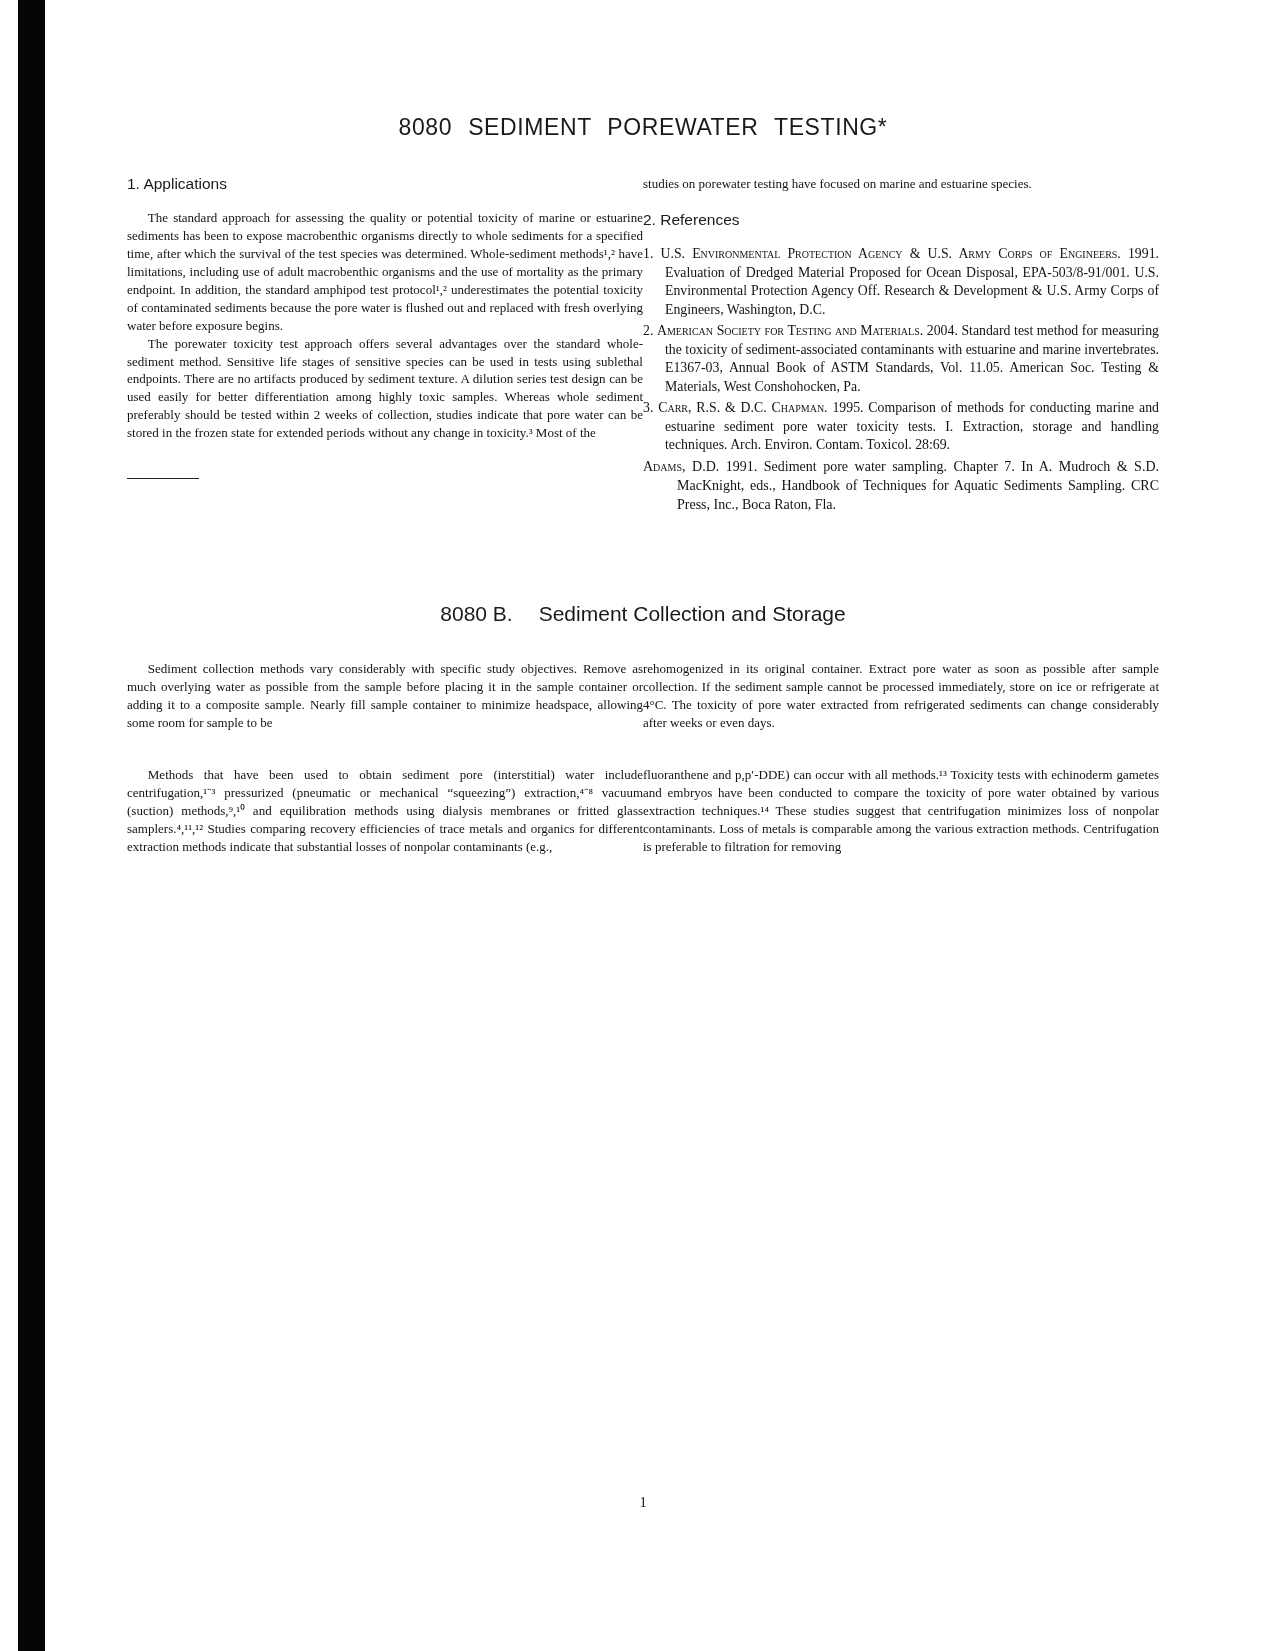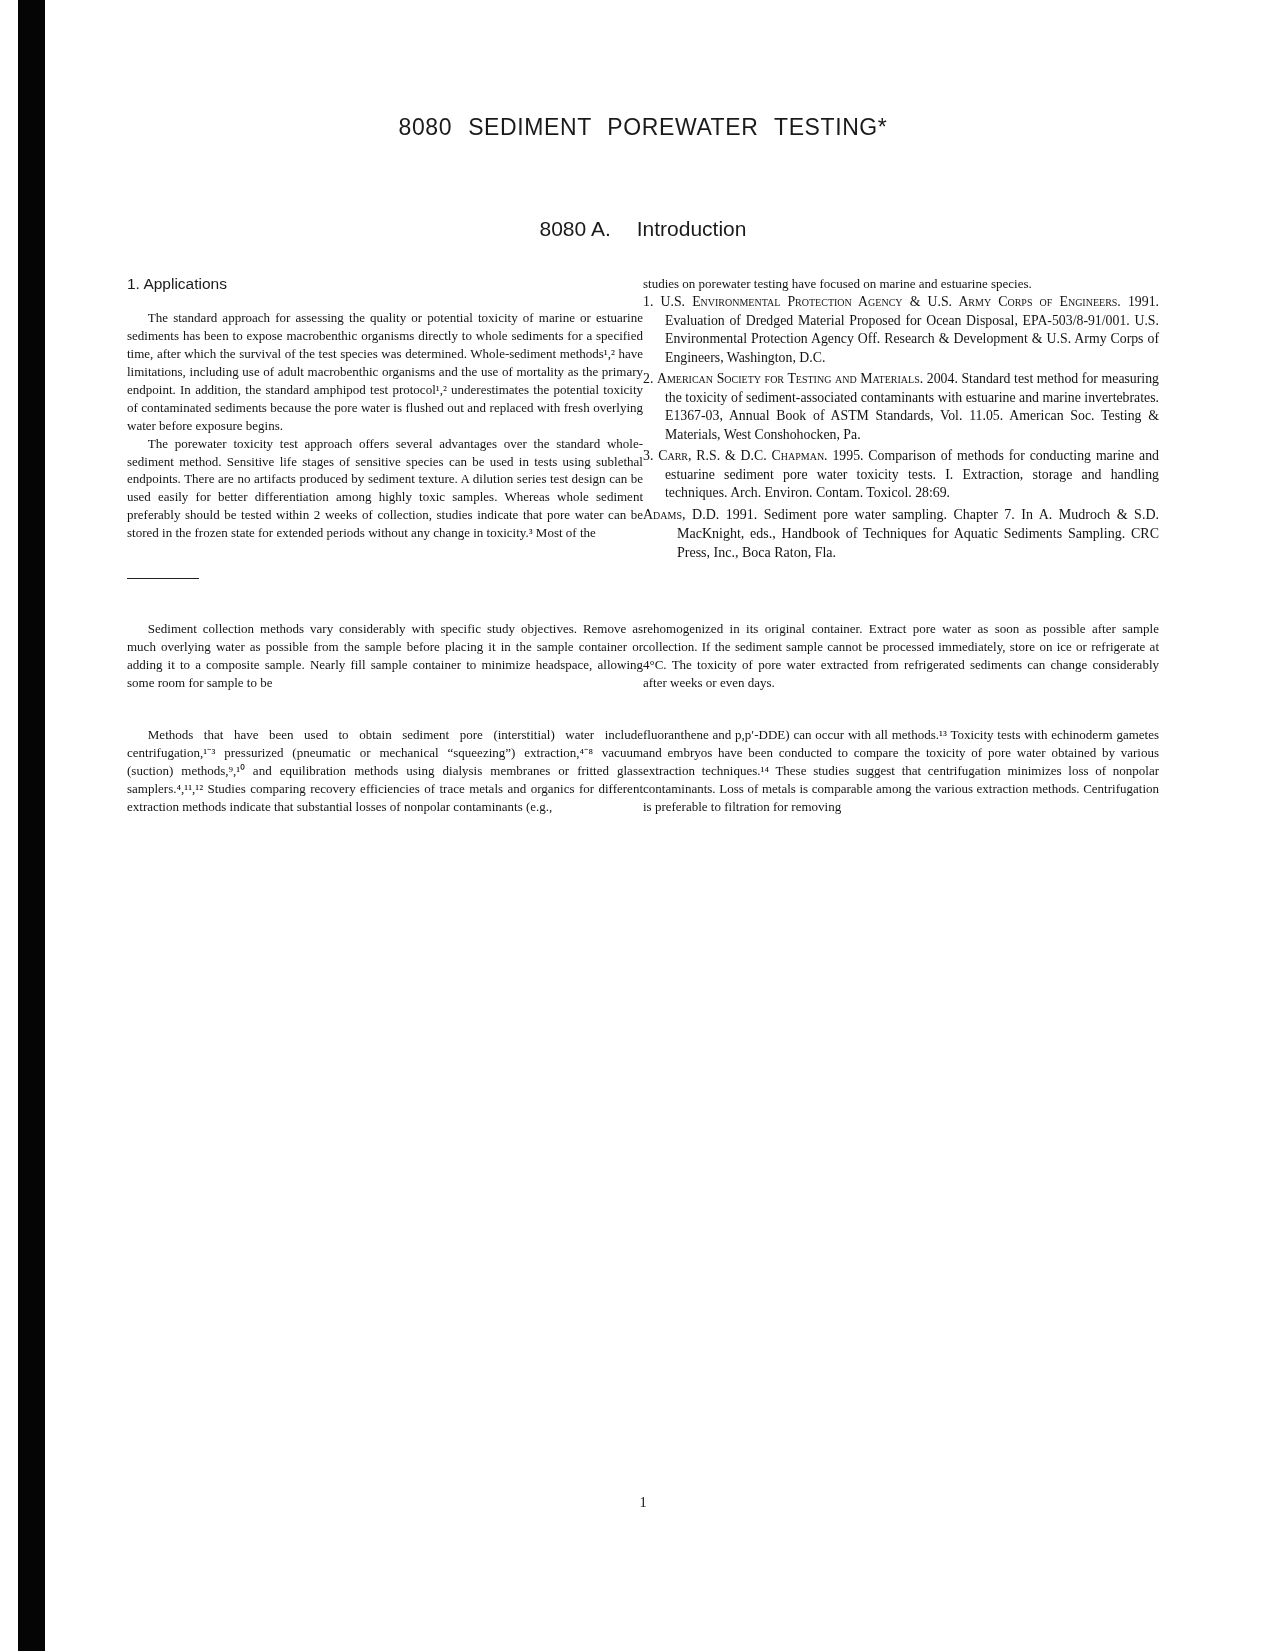--- a/index.html
+++ b/index.html
@@ -118,47 +118,48 @@
 </head>
 <body>
 
 <div class="scan-bar"></div>
 
 <div class="content">
 
   <h1 class="doc-title">8080 SEDIMENT POREWATER TESTING*</h1>
 
   <section>
-    <h2 class="sec-head sec-head-a">
-      <span class="sec-num">8080 A.</span><span>Introduction</span>
-    </h2>
     <div class="cols">
       <div class="col">
         <h3 class="sub-head">1. Applications</h3>
         <p class="body-text indent">The standard approach for assessing the quality or potential toxicity of marine or estuarine sediments has been to expose macrobenthic organisms directly to whole sediments for a specified time, after which the survival of the test species was determined. Whole-sediment methods¹,² have limitations, including use of adult macrobenthic organisms and the use of mortality as the primary endpoint. In addition, the standard amphipod test protocol¹,² underestimates the potential toxicity of contaminated sediments because the pore water is flushed out and replaced with fresh overlying water before exposure begins.</p>
         <p class="body-text indent">The porewater toxicity test approach offers several advantages over the standard whole-sediment method. Sensitive life stages of sensitive species can be used in tests using sublethal endpoints. There are no artifacts produced by sediment texture. A dilution series test design can be used easily for better differentiation among highly toxic samples. Whereas whole sediment preferably should be tested within 2 weeks of collection, studies indicate that pore water can be stored in the frozen state for extended periods without any change in toxicity.³ Most of the</p>
         <div class="footnote-block">
           <hr class="footnote-rule">
         </div>
       </div>
       <div class="col">
         <p class="body-text">studies on porewater testing have focused on marine and estuarine species.</p>
+        <h3 class="sub-head mt">2. References</h3>
         <div class="ref-list">
           <p class="ref-item"><span>1.</span> <span class="sc">U.S. Environmental Protection Agency &amp; U.S. Army Corps of Engineers.</span><span> 1991. Evaluation of Dredged Material Proposed for Ocean Disposal, EPA-503/8-91/001. U.S. Environmental Protection Agency Off. Research &amp; Development &amp; U.S. Army Corps of Engineers, Washington, D.C.</span></p>
           <p class="ref-item"><span>2.</span> <span class="sc">American Society for Testing and Materials.</span><span> 2004. Standard test method for measuring the toxicity of sediment-associated contaminants with estuarine and marine invertebrates. E1367-03, Annual Book of ASTM Standards, Vol. 11.05. American Soc. Testing &amp; Materials, West Conshohocken, Pa.</span></p>
           <p class="ref-item"><span>3.</span> <span class="sc">Carr, R.S. &amp; D.C. Chapman.</span><span> 1995. Comparison of methods for conducting marine and estuarine sediment pore water toxicity tests. I. Extraction, storage and handling techniques. Arch. Environ. Contam. Toxicol. 28:69.</span></p>
         </div>
         <div class="ref-list">
           <p class="bib-item"><span class="sc">Adams, D.D.</span><span> 1991. Sediment pore water sampling. Chapter 7. In A. Mudroch &amp; S.D. MacKnight, eds., Handbook of Techniques for Aquatic Sediments Sampling. CRC Press, Inc., Boca Raton, Fla.</span></p>
         </div>
       </div>
     </div>
   </section>
 
   <section>
+    <h2 class="sec-head sec-head-b">
+      <span class="sec-num">8080 B.</span><span>Sediment Collection and Storage</span>
+    </h2>
     <div class="cols">
       <div class="col">
         <p class="body-text indent">Sediment collection methods vary considerably with specific study objectives. Remove as much overlying water as possible from the sample before placing it in the sample container or adding it to a composite sample. Nearly fill sample container to minimize headspace, allowing some room for sample to be</p>
       </div>
       <div class="col">
         <p class="body-text">rehomogenized in its original container. Extract pore water as soon as possible after sample collection. If the sediment sample cannot be processed immediately, store on ice or refrigerate at 4°C. The toxicity of pore water extracted from refrigerated sediments can change considerably after weeks or even days.</p>
       </div>
     </div>
   </section>
 

